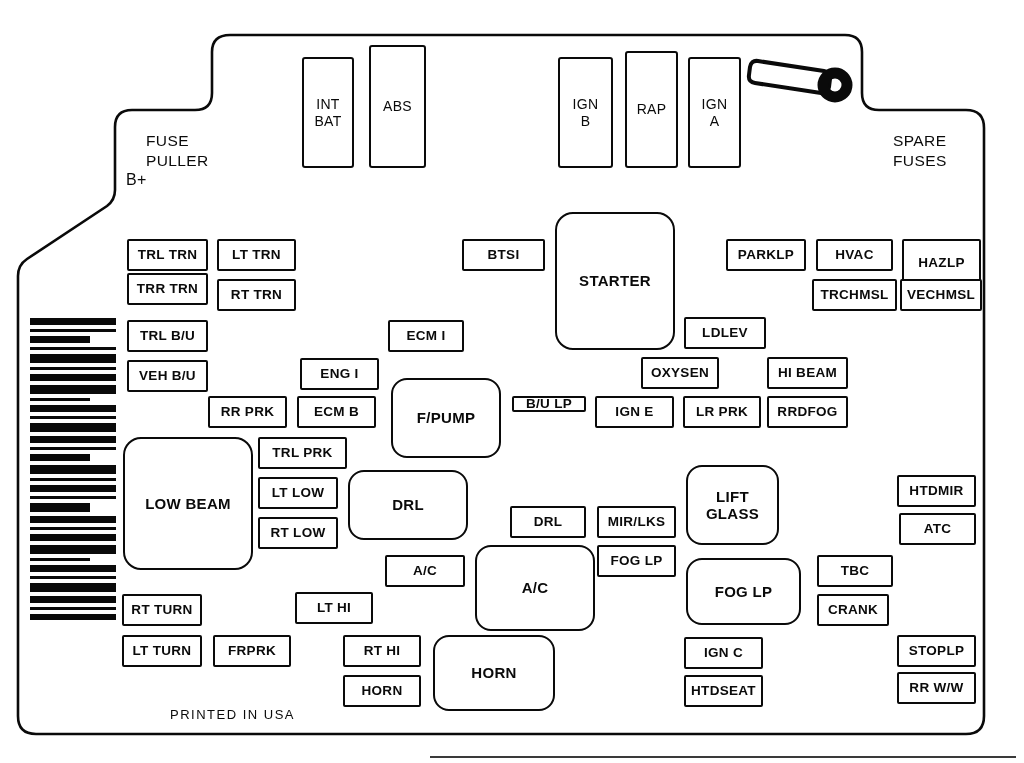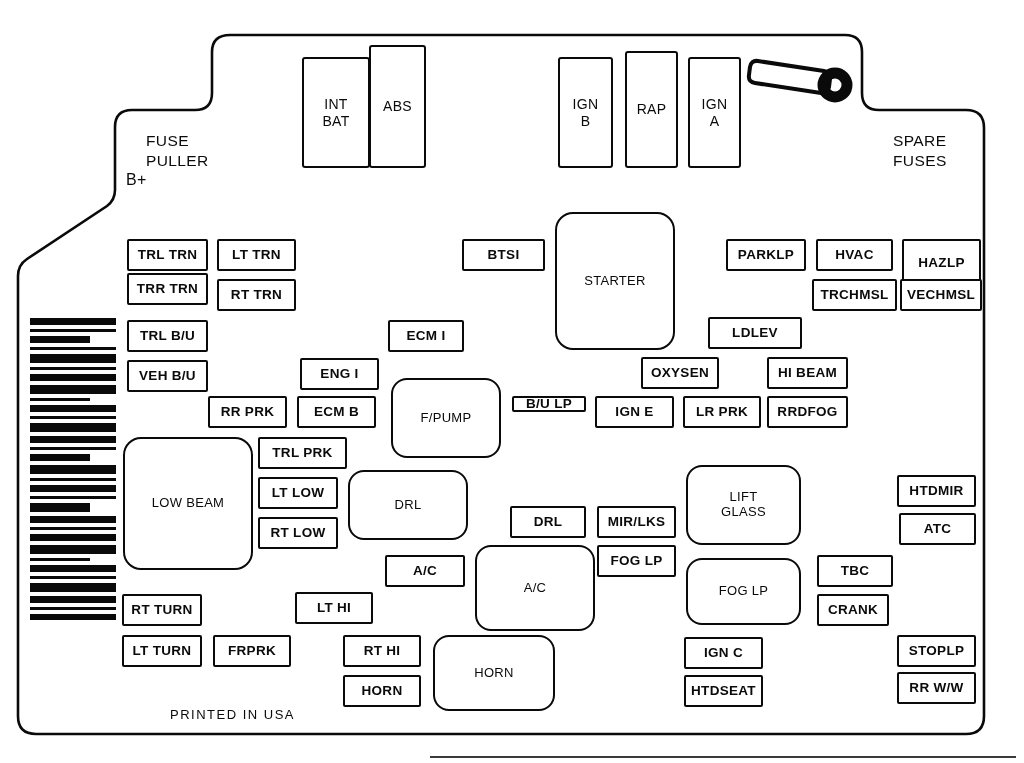--- a/index.html
+++ b/index.html
@@ -6,21 +6,21 @@
   .stage{
     position:relative;width:1024px;height:763px;background:#ffffff;
     font-family:"Liberation Sans",sans-serif;color:#0a0a0a;overflow:hidden;
   }
   .f,.r,.t{
     position:absolute;box-sizing:border-box;background:#fff;border:2px solid #0a0a0a;
     display:flex;align-items:center;justify-content:center;text-align:center;
     white-space:pre-line;letter-spacing:.3px;line-height:1.15;z-index:2;
   }
   .f{font-size:13.5px;border-radius:2px;font-weight:bold;}
-  .r{font-size:13px;border-radius:16px;}
+  .r{font-size:15px;border-radius:16px;font-weight:bold;}
   .t{font-size:14px;border-radius:3px;}
   .txt{
     position:absolute;white-space:pre-line;font-size:15.5px;line-height:1.28;
     letter-spacing:.4px;z-index:2;
   }
   .overlay{position:absolute;left:0;top:0;z-index:3;pointer-events:none;}
   .bg{position:absolute;left:0;top:0;z-index:1;}
 </style>
 </head>
 <body>
@@ -61,62 +61,62 @@
       <rect x="30" y="565" width="86" height="7"></rect>
       <rect x="30" y="576" width="86" height="3"></rect>
       <rect x="30" y="583" width="86" height="9"></rect>
       <rect x="30" y="596" width="86" height="7"></rect>
       <rect x="30" y="607" width="86" height="3"></rect>
       <rect x="30" y="614" width="86" height="6"></rect>
     </g>
     <line x1="430" y1="757" x2="1016" y2="757" stroke="#3a3a3a" stroke-width="2"></line>
   </svg>
 
-  <div class="t" style="left:302px;top:57px;width:68px;height:111px">INT
+  <div class="t" style="left:302px;top:57px;width:52px;height:111px">INT
 BAT</div>
   <div class="t" style="left:369px;top:45px;width:57px;height:123px">ABS</div>
   <div class="t" style="left:558px;top:57px;width:55px;height:111px">IGN
 B</div>
   <div class="t" style="left:625px;top:51px;width:53px;height:117px">RAP</div>
   <div class="t" style="left:688px;top:57px;width:53px;height:111px">IGN
 A</div>
 
   <div class="txt" style="left:146px;top:131px">FUSE
 PULLER</div>
   <div class="txt" style="left:126px;top:170px;font-size:16px">B+</div>
   <div class="txt" style="left:893px;top:131px">SPARE
 FUSES</div>
   <div class="txt" style="left:170px;top:707px;font-size:13px;letter-spacing:1.5px">PRINTED IN USA</div>
 
   <div class="r" style="left:555px;top:212px;width:120px;height:138px;border-radius:18px">STARTER</div>
   <div class="r" style="left:391px;top:378px;width:110px;height:80px">F/PUMP</div>
   <div class="r" style="left:123px;top:437px;width:130px;height:133px;border-radius:18px">LOW BEAM</div>
   <div class="r" style="left:348px;top:470px;width:120px;height:70px">DRL</div>
-  <div class="r" style="left:686px;top:465px;width:115px;height:80px">LIFT
+  <div class="r" style="left:686px;top:465px;width:93px;height:80px">LIFT
 GLASS</div>
   <div class="r" style="left:475px;top:545px;width:120px;height:86px">A/C</div>
   <div class="r" style="left:686px;top:558px;width:115px;height:67px">FOG LP</div>
   <div class="r" style="left:433px;top:635px;width:122px;height:76px">HORN</div>
 
   <div class="f" style="left:127px;top:239px;width:81px;height:32px">TRL TRN</div>
   <div class="f" style="left:217px;top:239px;width:79px;height:32px">LT TRN</div>
   <div class="f" style="left:127px;top:273px;width:81px;height:32px">TRR TRN</div>
   <div class="f" style="left:217px;top:279px;width:79px;height:32px">RT TRN</div>
   <div class="f" style="left:127px;top:320px;width:81px;height:32px">TRL B/U</div>
   <div class="f" style="left:127px;top:360px;width:81px;height:32px">VEH B/U</div>
 
   <div class="f" style="left:462px;top:239px;width:83px;height:32px">BTSI</div>
   <div class="f" style="left:726px;top:239px;width:80px;height:32px">PARKLP</div>
   <div class="f" style="left:816px;top:239px;width:77px;height:32px">HVAC</div>
   <div class="f" style="left:902px;top:239px;width:79px;height:48px">HAZLP</div>
   <div class="f" style="left:812px;top:279px;width:85px;height:32px">TRCHMSL</div>
   <div class="f" style="left:900px;top:279px;width:82px;height:32px">VECHMSL</div>
 
   <div class="f" style="left:388px;top:320px;width:76px;height:32px">ECM I</div>
-  <div class="f" style="left:708px;top:317px;width:94px;height:32px">LDLEV</div>
+  <div class="f" style="left:684px;top:317px;width:82px;height:32px">LDLEV</div>
   <div class="f" style="left:300px;top:358px;width:79px;height:32px">ENG I</div>
   <div class="f" style="left:641px;top:357px;width:78px;height:32px">OXYSEN</div>
   <div class="f" style="left:767px;top:357px;width:81px;height:32px">HI BEAM</div>
 
   <div class="f" style="left:208px;top:396px;width:79px;height:32px">RR PRK</div>
   <div class="f" style="left:297px;top:396px;width:79px;height:32px">ECM B</div>
   <div class="f" style="left:512px;top:396px;width:74px;height:16px">B/U LP</div>
   <div class="f" style="left:595px;top:396px;width:79px;height:32px">IGN E</div>
   <div class="f" style="left:683px;top:396px;width:78px;height:32px">LR PRK</div>
   <div class="f" style="left:767px;top:396px;width:81px;height:32px">RRDFOG</div>

